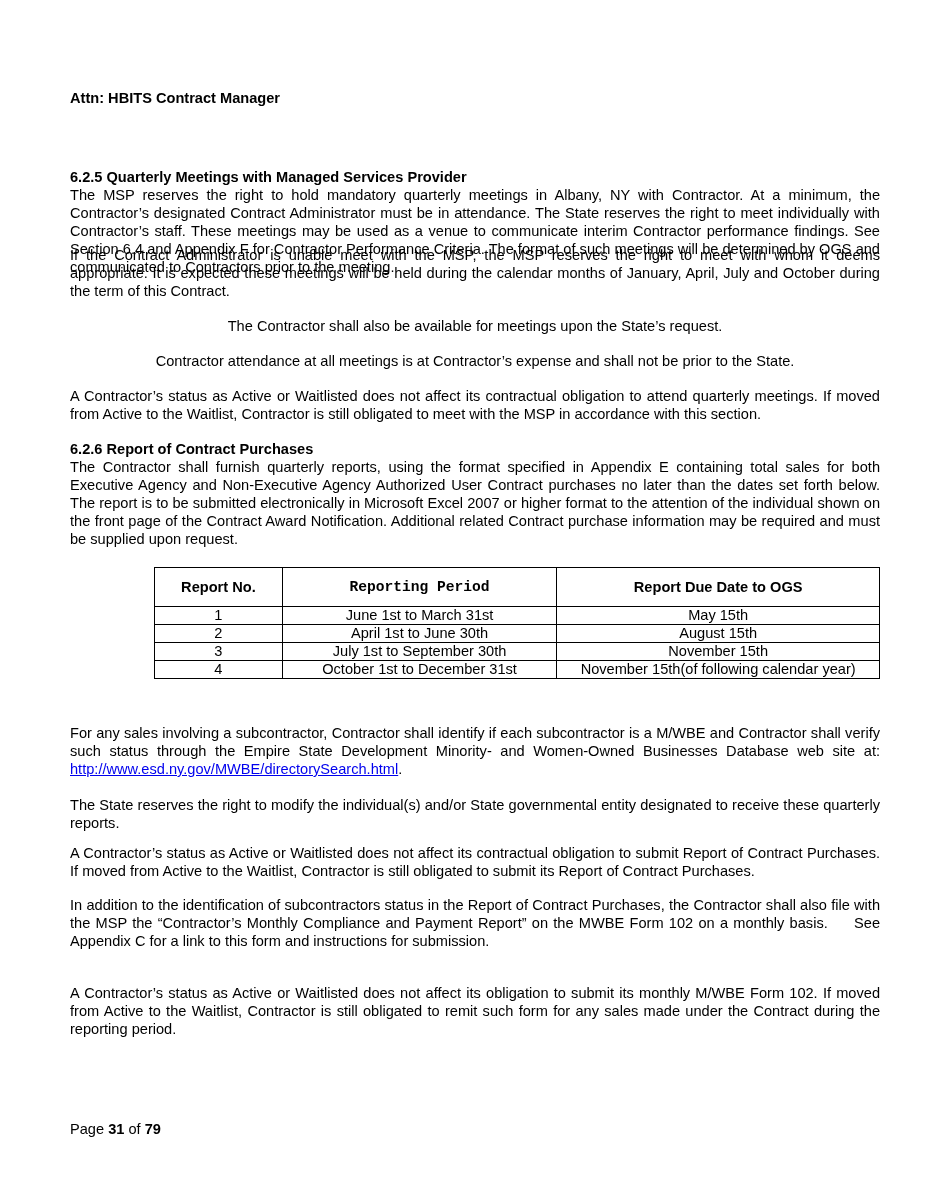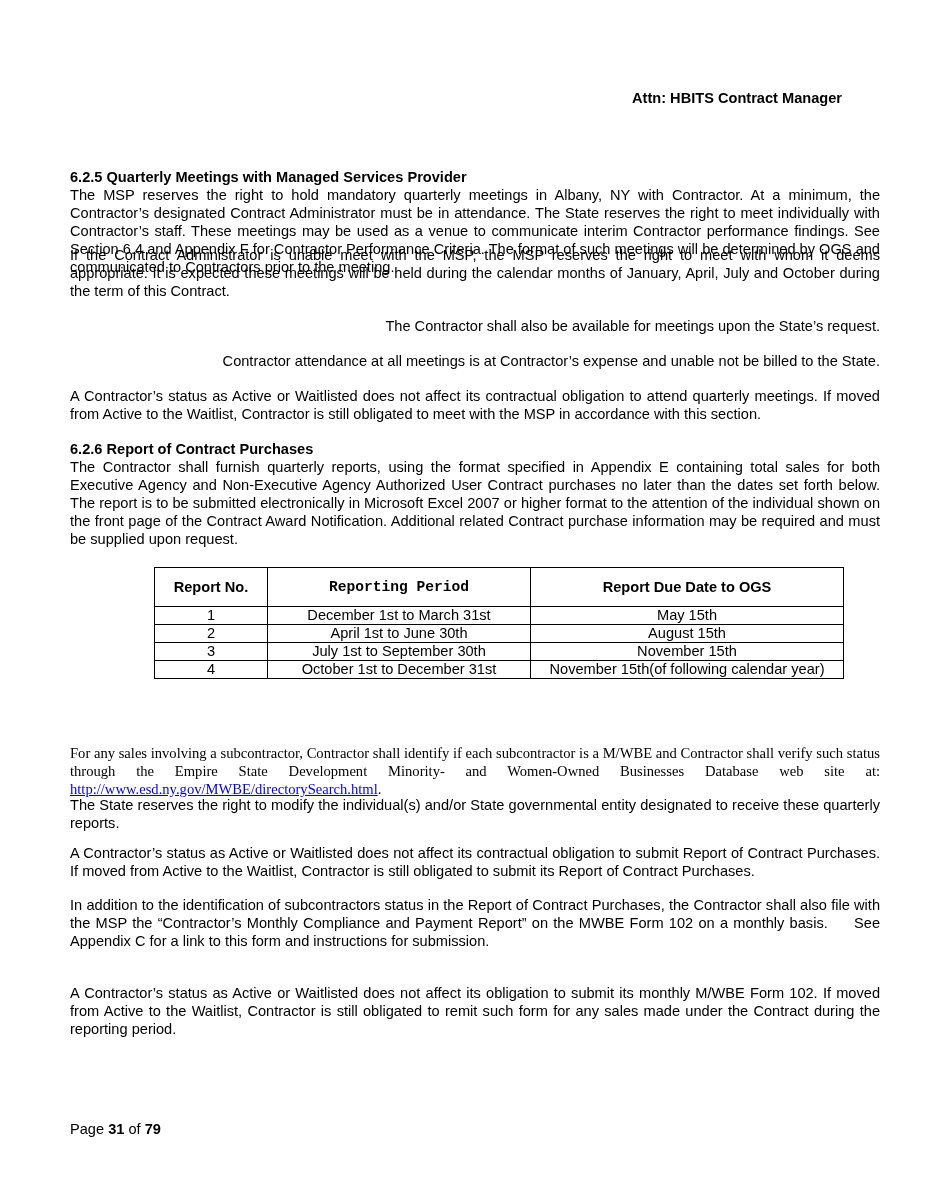--- a/index.html
+++ b/index.html
@@ -3,34 +3,34 @@
   <meta charset="utf-8">
   <style>
     html, body { margin: 0; padding: 0; background: #ffffff; }
     body {
       width: 935px; height: 1194px; position: relative; overflow: hidden;
       font-family: "Liberation Sans", sans-serif; color: #000;
       font-size: 14.6px; line-height: 18px;
     }
     .page { position: absolute; left: 70px; top: 0; width: 810px; }
     .attn {
-      position: absolute; top: 89px; left: 0; width: 772px; text-align: right;
+      position: absolute; top: 89px; left: 0; width: 772px; text-align: left;
       font-weight: bold; font-size: 14.6px;
     }
     .block { position: absolute; left: 0; width: 810px; }
     .heading { font-weight: bold; }
     p { margin: 0; text-align: justify; }
-    .left { text-align: right; }
+    .left { text-align: center; }
     a.link { color: #0000ee; text-decoration: underline; }
     table.report {
       position: absolute; left: 84px; top: 567px;
       border-collapse: collapse; font-size: 14.6px;
     }
     table.report th, table.report td {
-      border: 1px solid #000; text-align: center; padding: 0 12px;
+      border: 1px solid #000; text-align: center; padding: 0 20px;
     }
     table.report th { height: 38px; font-weight: bold; }
     table.report td { height: 17px; line-height: 17px; }
     .c1 { width: 88px; }
     .c2 { width: 238px; font-family: Liberation Mono, monospace; }
     .c3 { width: 288px; }
     .footer {
       position: absolute; top: 1120px; left: 70px; width: 810px;
       display: flex; justify-content: space-between; font-size: 14.6px;
     }
@@ -46,21 +46,21 @@
     <div class="heading">6.2.5 Quarterly Meetings with Managed Services Provider</div>
     <p>The MSP reserves the right to hold mandatory quarterly meetings in Albany, NY with Contractor.  At a minimum, the Contractor’s designated Contract Administrator must be in attendance.  The State reserves the right to meet individually with Contractor’s staff.  These meetings may be used as a venue to communicate interim Contractor performance findings.  See Section 6.4 and Appendix F for Contractor Performance Criteria.  The format of such meetings will be determined by OGS and communicated to Contractors prior to the meeting.</p>
   </div>
   <div class="block" style="top:246px;">
     <p>If the Contract Administrator is unable meet with the MSP, the MSP reserves the right to meet with whom it deems appropriate.  It is expected these meetings will be held during the calendar months of January, April, July and October during the term of this Contract.</p>
   </div>
   <div class="block" style="top:317px;">
     <p class="left">The Contractor shall also be available for meetings upon the State’s request.</p>
   </div>
   <div class="block" style="top:352px;">
-    <p class="left">Contractor attendance at all meetings is at Contractor’s expense and unable not be billed to the State.</p>
+    <p class="left">Contractor attendance at all meetings is at Contractor’s expense and shall not be prior to the State.</p>
   </div>
   <div class="block" style="top:387px;">
     <p>A Contractor’s status as Active or Waitlisted does not affect its contractual obligation to attend quarterly meetings.  If moved from Active to the Waitlist, Contractor is still obligated to meet with the MSP in accordance with this section.</p>
   </div>
 
   <div class="block" style="top:440px;">
     <div class="heading">6.2.6 Report of Contract Purchases</div>
     <p>The Contractor shall furnish quarterly reports, using the format specified in Appendix E containing total sales for both Executive Agency and Non-Executive Agency Authorized User Contract purchases no later than the dates set forth below.  The report is to be submitted electronically in Microsoft Excel 2007 or higher format to the attention of the individual shown on the front page of the Contract Award Notification.  Additional related Contract purchase information may be required and must be supplied upon request.</p>
   </div>
 
@@ -68,42 +68,42 @@
     <thead>
       <tr>
         <th class="c1">Report No.</th>
         <th class="c2">Reporting Period</th>
         <th class="c3">Report Due Date to OGS</th>
       </tr>
     </thead>
     <tbody>
       <tr>
         <td>1</td>
-        <td>December 1st to March 31st</td>
+        <td>June 1st to March 31st</td>
         <td>May 15th</td>
       </tr>
       <tr>
         <td>2</td>
         <td>April 1st to June 30th</td>
         <td>August 15th</td>
       </tr>
       <tr>
         <td>3</td>
         <td>July 1st to September 30th</td>
         <td>November 15th</td>
       </tr>
       <tr>
         <td>4</td>
         <td>October 1st to December 31st</td>
         <td>November 15th(of following calendar year)</td>
       </tr>
     </tbody>
   </table>
 
-  <div class="block" style="top:744px;font-family:Liberation Serif, serif;">
+  <div class="block" style="top:724px;">
     <p><span>For any sales involving a subcontractor, Contractor shall identify if each subcontractor is a M/WBE and Contractor shall verify such status through the Empire State Development Minority- and Women-Owned Businesses Database web site at: </span><a class="link">http://www.esd.ny.gov/MWBE/directorySearch.html</a><span>.</span></p>
   </div>
   <div class="block" style="top:796px;">
     <p>The State reserves the right to modify the individual(s) and/or State governmental entity designated to receive these quarterly reports.</p>
   </div>
   <div class="block" style="top:844px;">
     <p>A Contractor’s status as Active or Waitlisted does not affect its contractual obligation to submit Report of Contract Purchases.  If moved from Active to the Waitlist, Contractor is still obligated to submit its Report of Contract Purchases.</p>
   </div>
 
   <div class="block" style="top:896px;">

